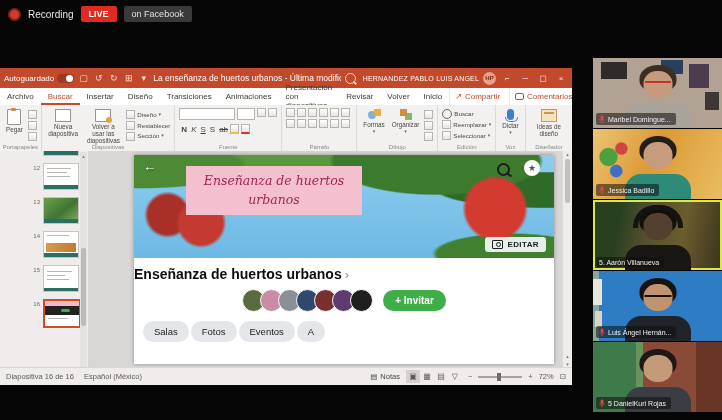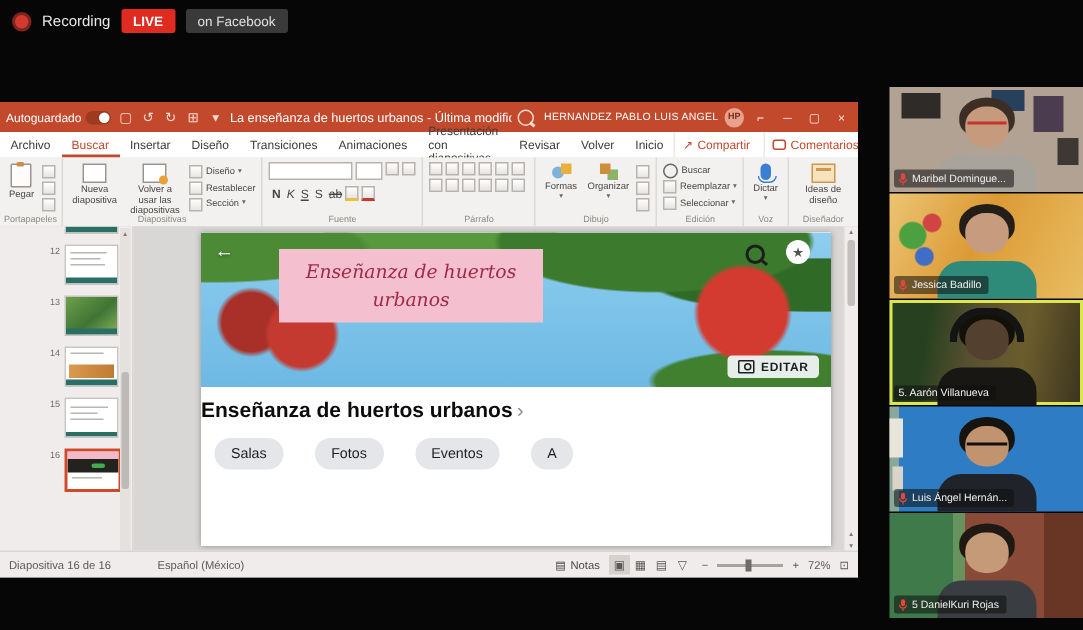--- a/index.html
+++ b/index.html
@@ -115,25 +115,25 @@
   .cam::after{content:"";position:absolute;left:2.2px;top:1.2px;width:3px;height:3px;border:1px solid #1c1e21;border-radius:50%;}
   .ginfo{flex:1;background:#fff;padding-top:7px;}
   .gtitle{font-size:14px;font-weight:bold;color:#0c0c0c;}
   .gchev{color:#8a8d91;font-weight:normal;font-size:13px;margin-left:3px;}
   .gmeta{font-size:7.5px;color:#65676b;letter-spacing:.4px;margin-top:3px;}
   .grow{display:flex;align-items:center;justify-content:center;margin-top:6px;gap:10px;}
   .avs{display:flex;}
   .av{width:21px;height:21px;border-radius:50%;border:1.5px solid #fff;margin-left:-5px;}
   .av:first-child{margin-left:0;}
   .invite{background:#3fae49;color:#fff;font-size:10px;font-weight:bold;border-radius:12px;padding:5px 12px;}
-  .gtabs{display:flex;gap:21px;margin-top:9px;padding-left:9px;white-space:nowrap;}
+  .gtabs{display:flex;gap:2px;margin-top:9px;padding-left:9px;white-space:nowrap;}
   .pill{background:#e4e6ea;color:#1c1e21;font-size:9.5px;border-radius:11px;padding:5px 11px;}
   
   .statusbar{position:absolute;left:0;bottom:0;right:0;height:17px;background:#efeceb;border-top:1px solid #d8d5d3;
-             display:flex;align-items:center;font-size:7.5px;color:#5c5a57;padding:0 6px;gap:31px;text-align:center;}
+             display:flex;align-items:center;font-size:7.5px;color:#5c5a57;padding:0 6px;gap:10px;text-align:center;}
   .sb-right{margin-left:auto;display:flex;align-items:center;gap:6px;}
   .viewbox{display:flex;}
   .vb{width:14px;height:13px;display:flex;align-items:center;justify-content:center;font-size:8px;color:#5c5a57;}
   .vb.active{background:#d4d1cf;}
   .zslider{width:44px;height:2px;background:#a5a29f;position:relative;}
   .zknob{position:absolute;left:19px;top:-3px;width:4px;height:8px;background:#6e6c69;}
   
   .strip{position:absolute;left:593px;top:58px;width:129px;}
   .vid{position:relative;width:129px;height:70px;margin-bottom:1px;background:#1a1a1a;overflow:hidden;}
   .vid.active{outline:2px solid #dde74d;outline-offset:-2px;}
@@ -421,20 +421,32 @@
               <div class="pinkbox">Enseñanza de huertos urbanos</div>
               <div class="editar">
                 <span class="cam"></span>
                 <span>EDITAR</span>
               </div>
             </div>
             <div class="ginfo">
               <div>
                 <span class="gtitle">Enseñanza de huertos urbanos</span><span class="gtitle gchev">›</span>
               </div>
+              <div class="grow">
+                <span class="avs">
+                  <span class="av" style="background:#5a6b3f;"></span>
+                  <span class="av" style="background:#c98ba6;"></span>
+                  <span class="av" style="background:#8a8f98;"></span>
+                  <span class="av" style="background:#32486b;"></span>
+                  <span class="av" style="background:#7a2f2f;"></span>
+                  <span class="av" style="background:#5d3b6e;"></span>
+                  <span class="av" style="background:#1f1f1f;"></span>
+                </span>
+                <span class="invite">+ Invitar</span>
+              </div>
               <div class="gtabs">
                 <span class="pill">Salas</span>
                 <span class="pill">Fotos</span>
                 <span class="pill">Eventos</span>
                 <span class="pill">A</span>
               </div>
             </div>
           </div>
         </div>
         <div class="cscroll">

